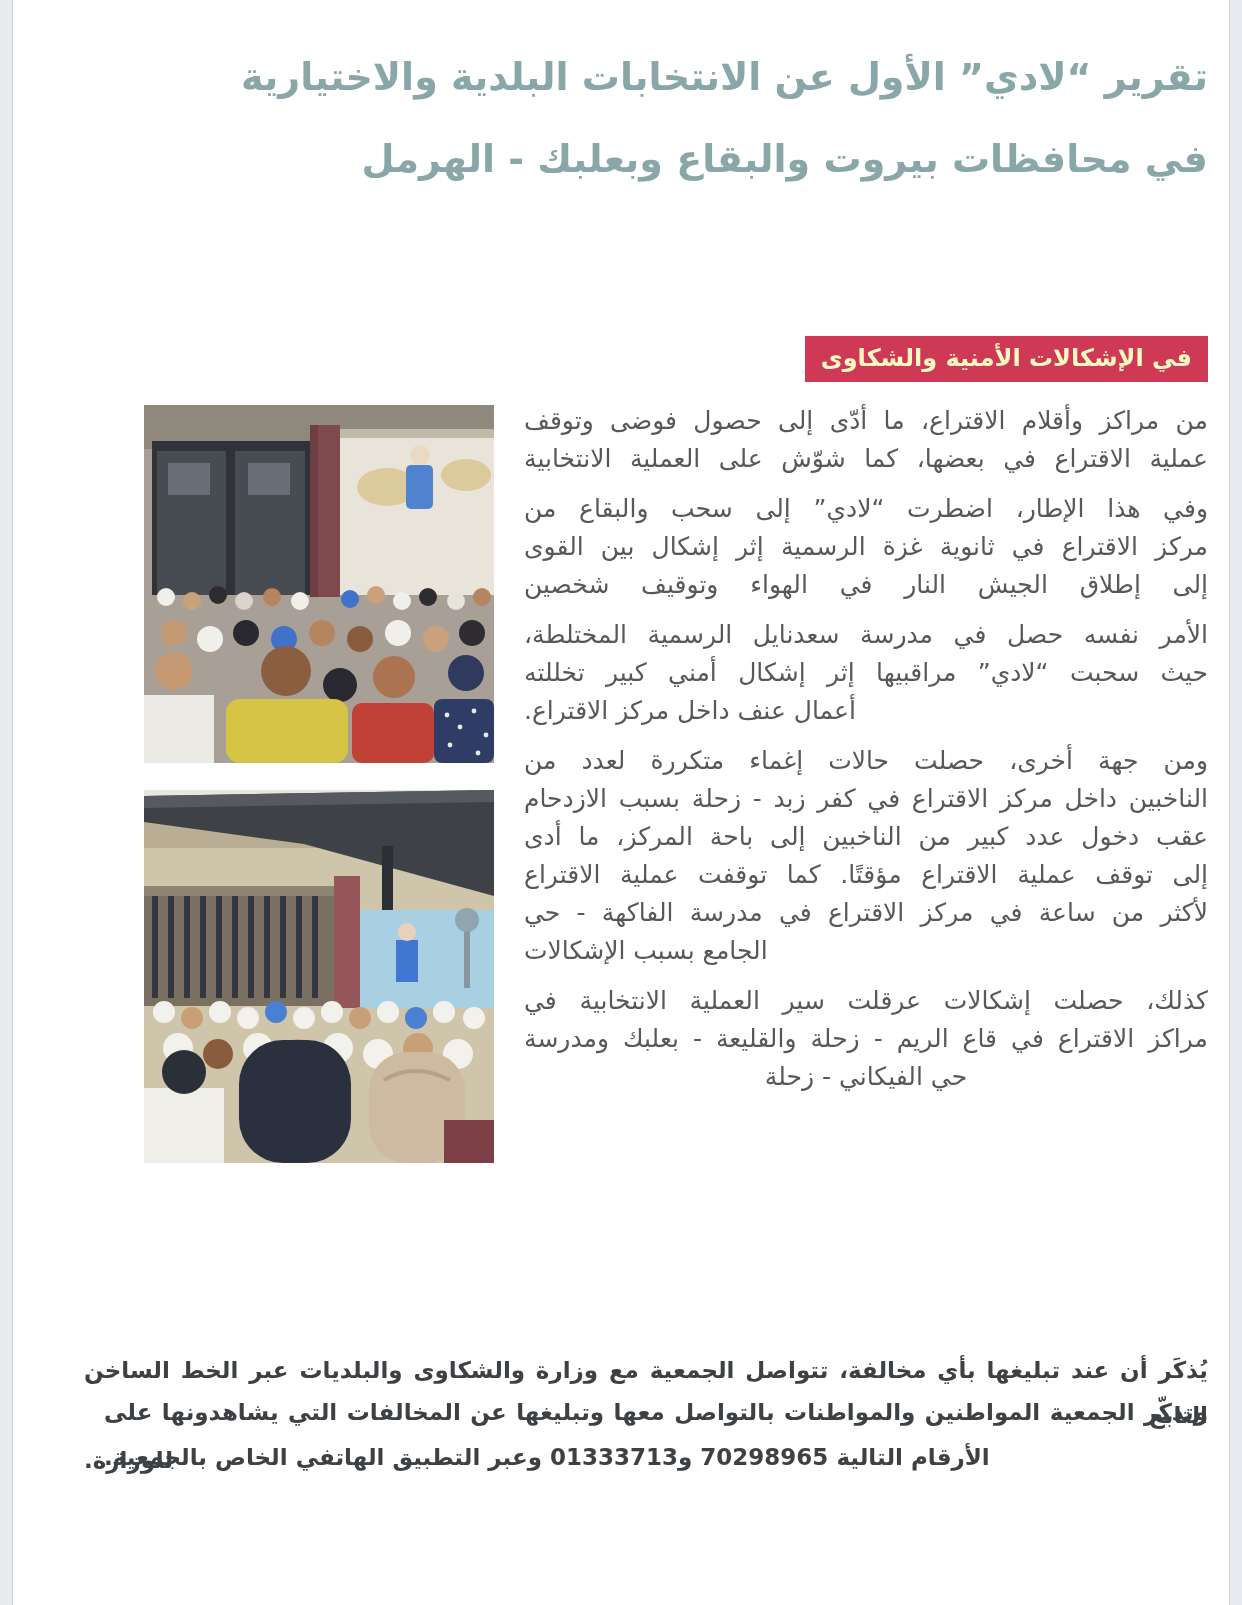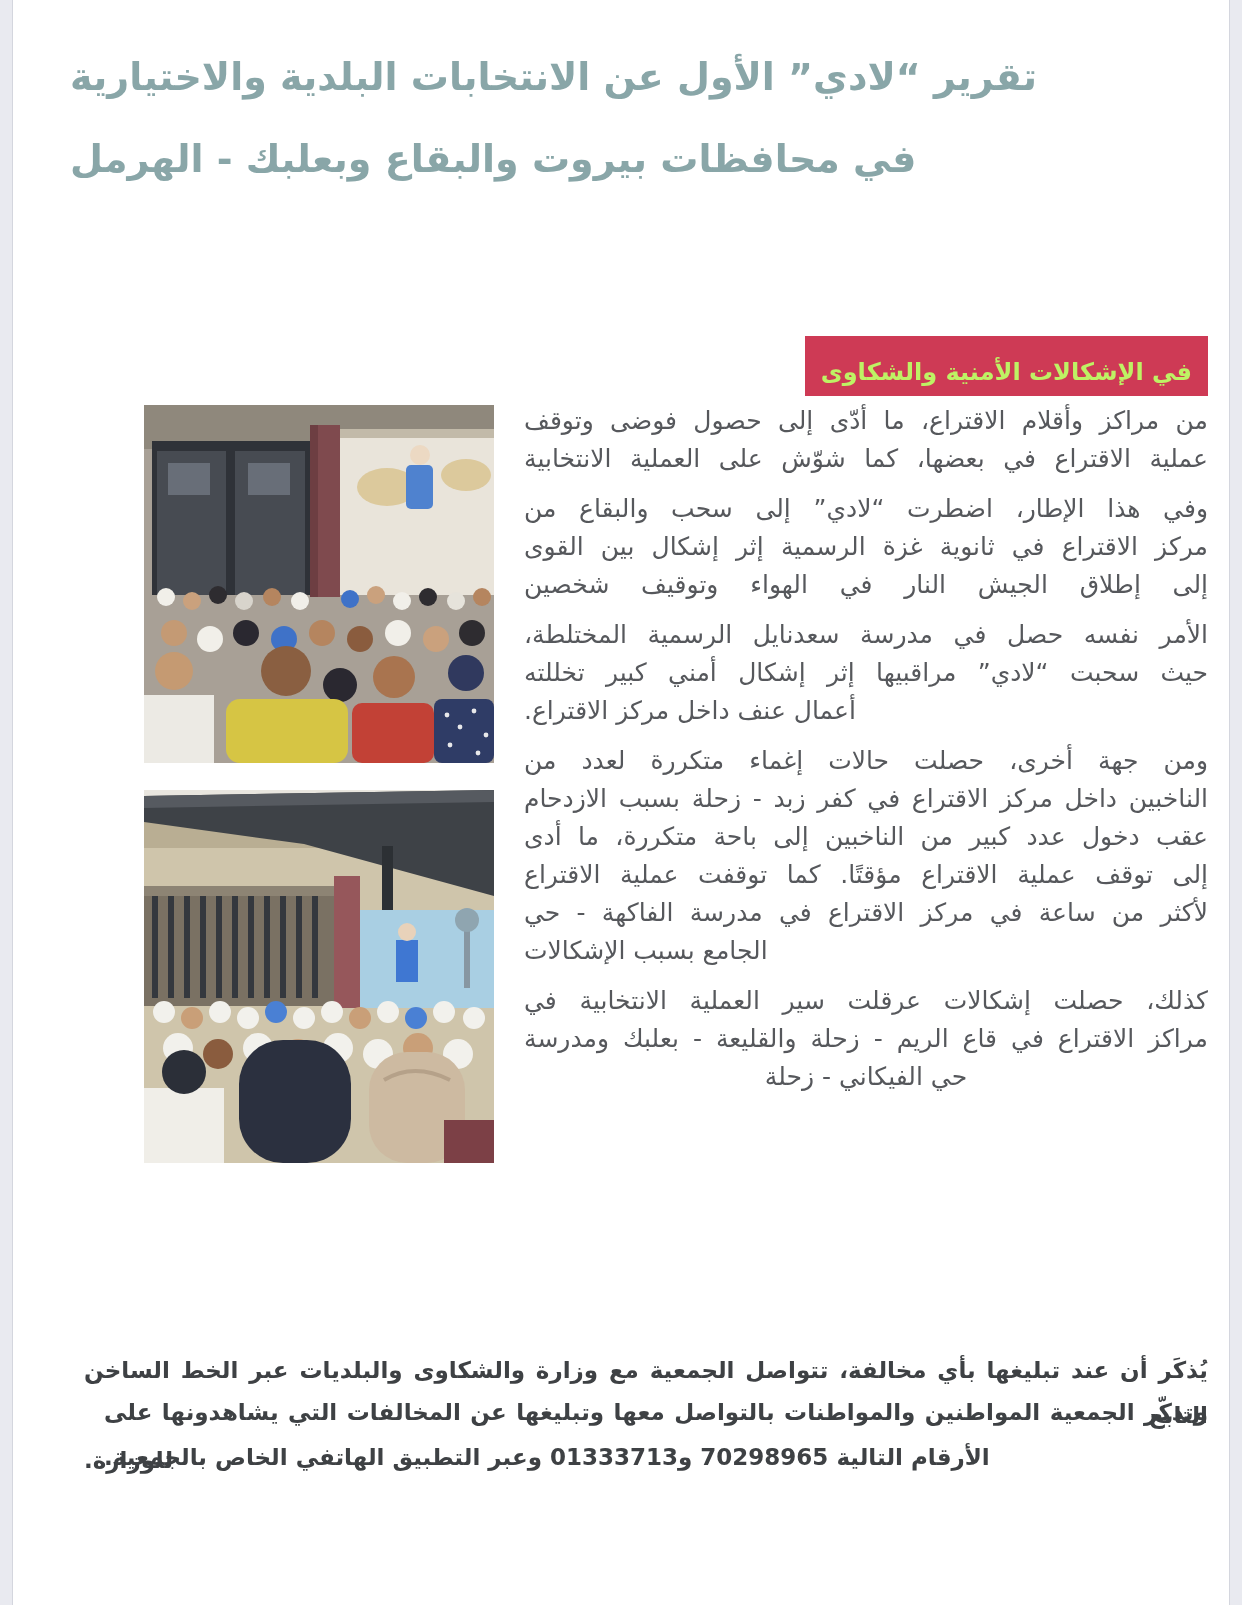--- a/index.html
+++ b/index.html
@@ -2,27 +2,27 @@
 <html lang="ar"><head>
 <meta charset="utf-8">
 <style>
   html,body{margin:0;padding:0;background:#ffffff;}
   .page{position:relative;width:1242px;height:1605px;background:#ffffff;overflow:hidden;
         font-family:"DejaVu Sans", sans-serif;}
   .edge-strip{position:absolute;top:0;bottom:0;width:12px;background:#e9eaf0;}
   .edge-strip.left{left:0;border-right:1px solid #d4d6de;}
   .edge-strip.right{right:0;border-left:1px solid #d4d6de;}
 
-  .report-title{position:absolute;top:36px;right:34px;left:70px;direction:rtl;text-align:left;
+  .report-title{position:absolute;top:36px;right:34px;left:70px;direction:rtl;text-align:right;
         color:#89a6a8;font-weight:bold;font-size:38px;line-height:82px;}
   .report-title .tline{white-space:nowrap;}
 
   .section-badge{position:absolute;top:336px;right:34px;direction:rtl;
-        background:#ce3a55;color:#bef264;font-weight:bold;font-size:24px;
-        padding:23px 16px 11px 16px;line-height:1.1;}
+        background:#ce3a55;color:#fef9c3;font-weight:bold;font-size:24px;
+        padding:9px 16px 11px 16px;line-height:1.1;}
 
   .photo{position:absolute;left:144px;width:350px;background:#9a958c;}
   .photo svg{display:block;width:100%;height:100%;}
   #photo1{top:405px;height:358px;}
   #photo2{top:790px;height:373px;}
 
   .body-col{position:absolute;top:402px;left:524px;width:684px;direction:rtl;
         color:#56585c;font-size:25px;}
   .body-col .para{margin:0 0 12px 0;}
   .body-col .bline{line-height:38px;}
@@ -182,21 +182,21 @@
       <div class="bline jl">إلى إطلاق الجيش النار في الهواء وتوقيف شخصين</div>
     </div>
     <div class="para">
       <div class="bline jl">الأمر نفسه حصل في مدرسة سعدنايل الرسمية المختلطة،</div>
       <div class="bline jl">حيث سحبت “لادي” مراقبيها إثر إشكال أمني كبير تخللته</div>
       <div class="bline ll">أعمال عنف داخل مركز الاقتراع.</div>
     </div>
     <div class="para">
       <div class="bline jl">ومن جهة أخرى، حصلت حالات إغماء متكررة لعدد من</div>
       <div class="bline jl">الناخبين داخل مركز الاقتراع في كفر زبد - زحلة بسبب الازدحام</div>
-      <div class="bline jl">عقب دخول عدد كبير من الناخبين إلى باحة متكررة، ما أدى</div>
+      <div class="bline jl">عقب دخول عدد كبير من الناخبين إلى باحة المركز، ما أدى</div>
       <div class="bline jl">إلى توقف عملية الاقتراع مؤقتًا. كما توقفت عملية الاقتراع</div>
       <div class="bline jl">لأكثر من ساعة في مركز الاقتراع في مدرسة الفاكهة - حي</div>
       <div class="bline ll">الجامع بسبب الإشكالات</div>
     </div>
     <div class="para">
       <div class="bline jl">كذلك، حصلت إشكالات عرقلت سير العملية الانتخابية في</div>
       <div class="bline jl">مراكز الاقتراع في قاع الريم - زحلة والقليعة - بعلبك ومدرسة</div>
       <div class="bline cl">حي الفيكاني - زحلة</div>
     </div>
   </div>

